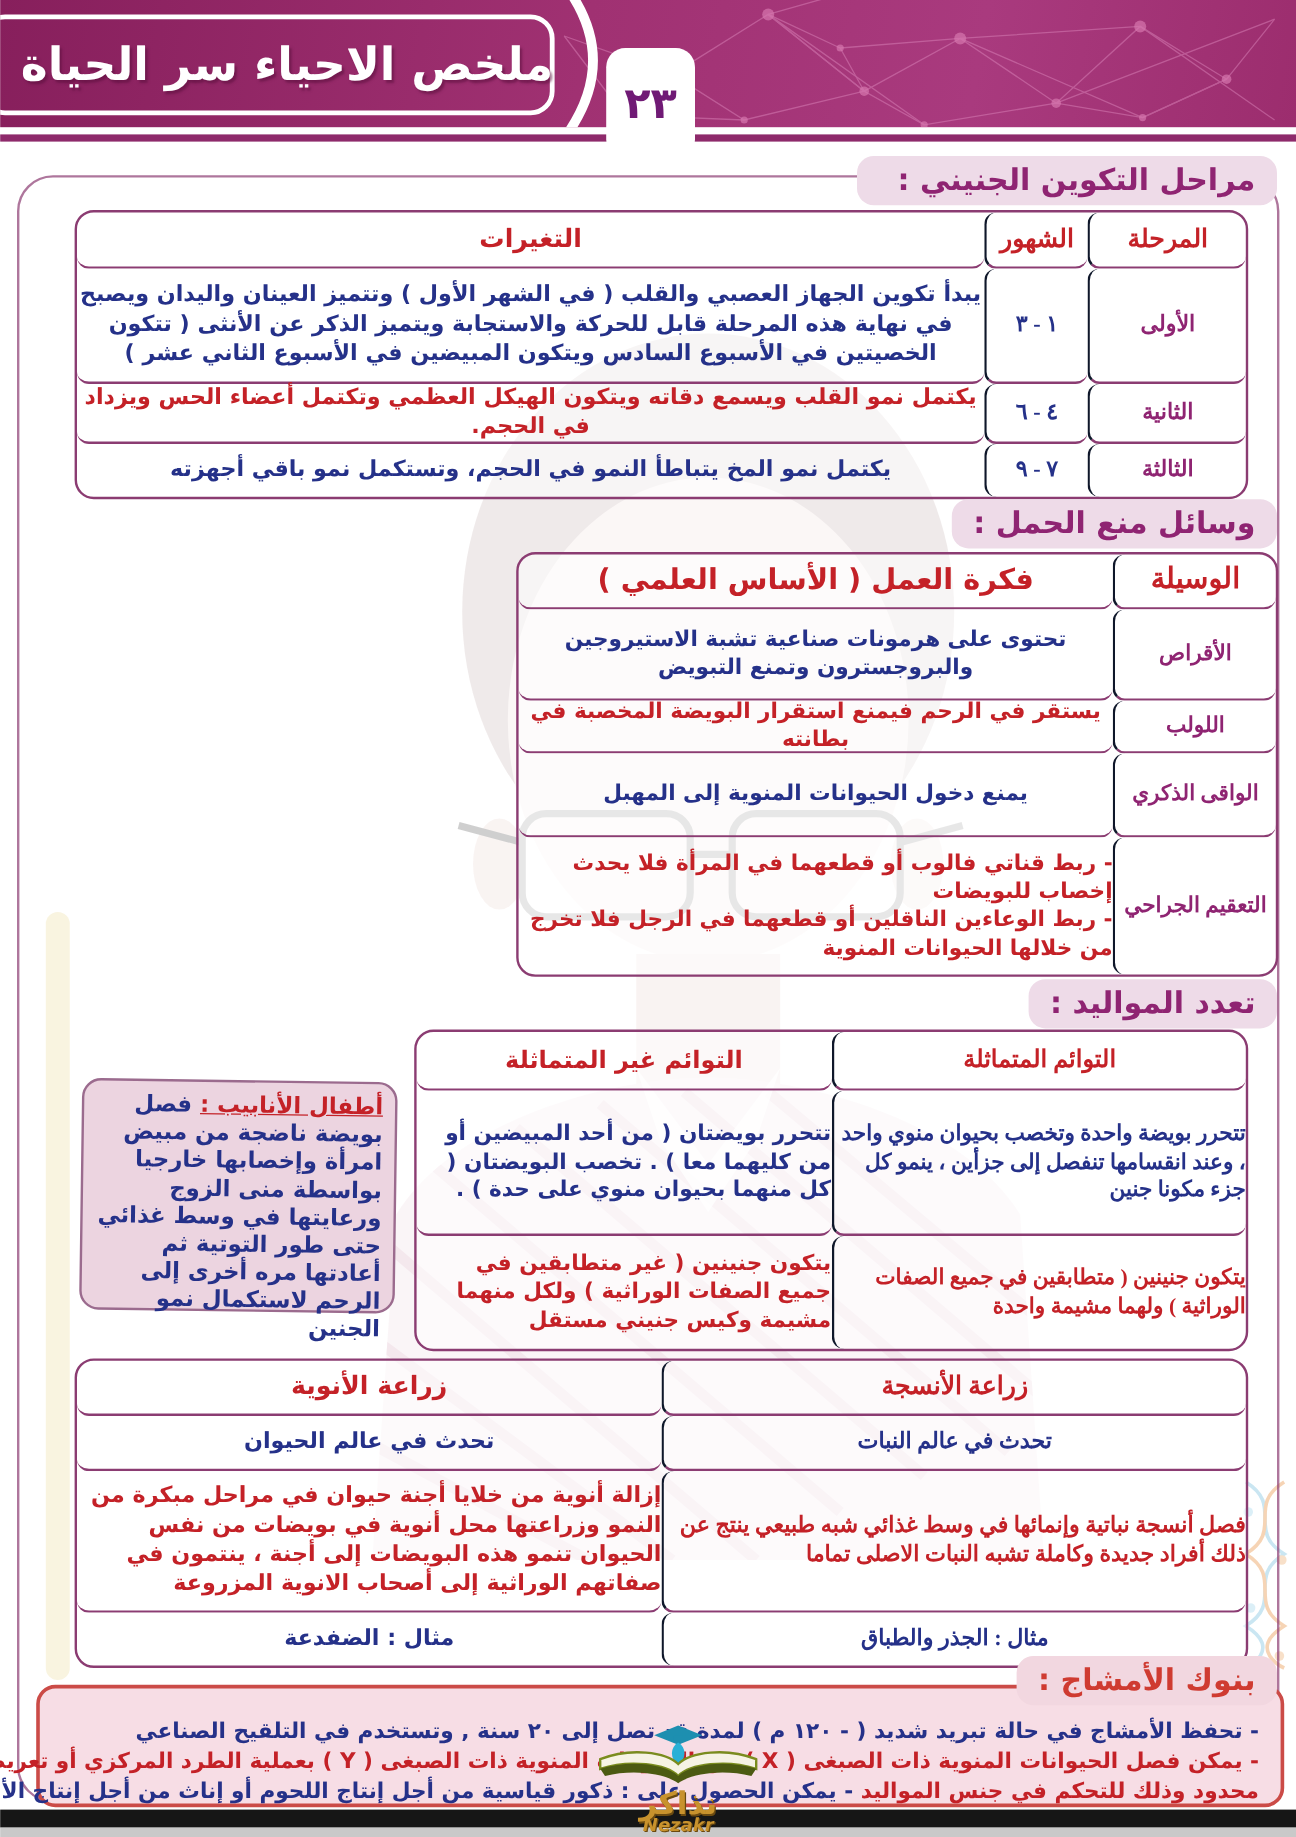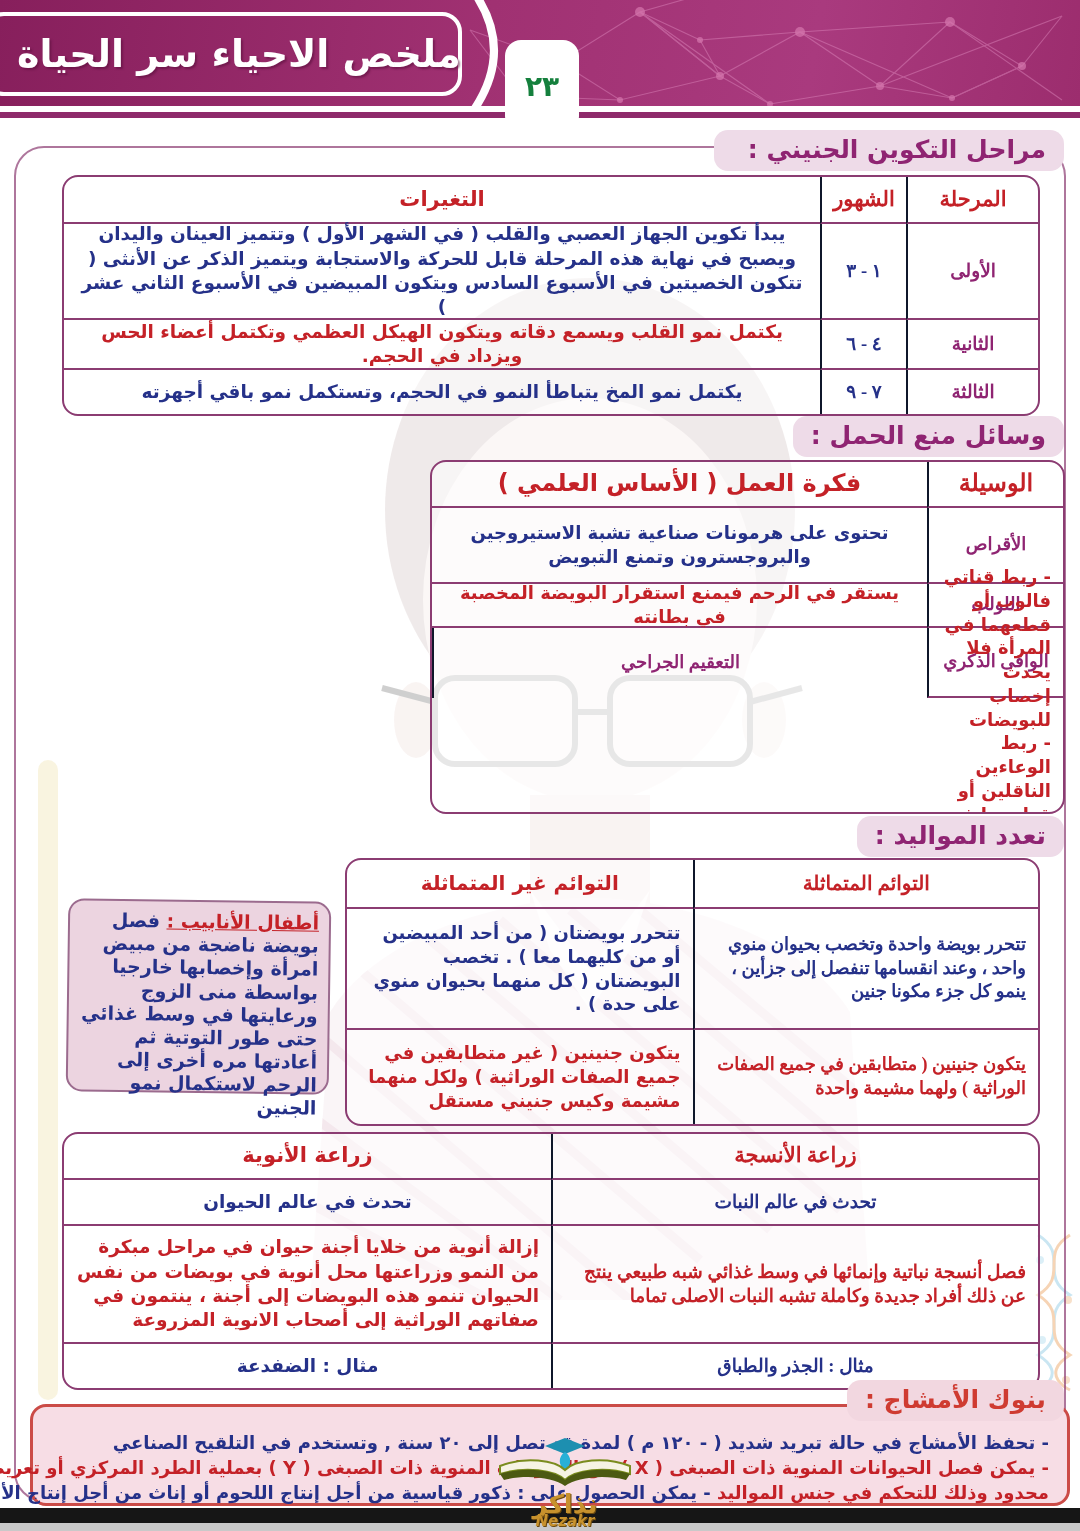--- a/index.html
+++ b/index.html
@@ -11,42 +11,42 @@
   
   .banner{position:absolute;left:0;top:0;width:1080px;height:106px;
     background:linear-gradient(100deg,#871f5c 0%,#a03172 45%,#a93a7e 75%,#9c2d6e 100%);overflow:hidden;z-index:4;}
   .banner svg.net{position:absolute;inset:0;}
   .title-box{position:absolute;left:auto;right:618px;top:12px;width:478px;height:84px;
     border:4px solid #ffffff;border-radius:20px;display:flex;align-items:center;justify-content:center;}
   .title-box .t{color:#ffffff;font-size:38px;letter-spacing:1px;text-shadow:2px 2px 2px rgba(90,15,60,.55);white-space:nowrap;padding-left:32px;}
   .paren{position:absolute;left:438px;top:-12px;z-index:2;}
   .page-tab{position:absolute;left:505px;top:40px;width:74px;height:92px;background:#ffffff;
     border-radius:16px;display:flex;align-items:center;justify-content:center;z-index:6;
-    font-size:28px;color:#15803d;}
+    font-size:36px;color:#701a75;}
   .banner-line{position:absolute;left:0;top:112px;width:1080px;height:6px;background:#8e2a6b;z-index:3;}
   
   .frame{position:absolute;left:14px;top:146px;width:1052px;height:1356px;
     border:2px solid rgba(139,60,114,.7);border-radius:30px;z-index:1;}
   .portrait{position:absolute;left:230px;top:250px;z-index:0;opacity:.4;}
   .cream-strip{position:absolute;left:38px;top:760px;width:20px;height:640px;background:#f8f2da;opacity:.85;border-radius:10px;z-index:0;}
   .dna-decor{position:absolute;left:1030px;top:1230px;z-index:0;opacity:.55;}
   .strip-black{position:absolute;left:0;top:1508px;width:1080px;height:15px;background:#161616;z-index:7;}
   .strip-gray{position:absolute;left:0;top:1523px;width:1080px;height:8px;background:#c9c9c9;z-index:7;}
   
   .pill{position:absolute;right:16px;background:#eedbe8;color:#8f2472;border-radius:14px;
     padding:5px 18px 7px;font-size:25px;z-index:3;white-space:nowrap;}
   .pill.p1{top:130px;padding-left:34px;}
   .pill.p2{top:416px;}
   .pill.p3{top:816px;}
   .pill.p4{top:1380px;background:#f2d7e0;color:#cf3b31;z-index:5;}
   
   .tbl{position:absolute;display:grid;border:2px solid #8b3c72;border-radius:16px;
     background:rgba(255,255,255,.5);overflow:hidden;z-index:2;}
   .c{display:flex;flex-direction:column;align-items:center;justify-content:center;
-    text-align:center;padding:4px 12px;line-height:1.32;}
+    text-align:center;padding:4px 0;line-height:1.32;border-radius:10px;}
   .c.ar{align-items:flex-start;text-align:right;}
   .be{border-left:2px solid #0f172a;font-family:Liberation Serif, serif;}   
   .bb{border-bottom:2px solid #8b3c72;}
   .red{color:#c42127;}
   .blue{color:#253189;}
   .mag{color:#8f2472;}
   .tbl1{left:62px;top:175px;width:978px;grid-template-columns:132px 86px 1fr;grid-template-rows:47px 96px 50px 44px;font-size:18.5px;}
   .tbl1 .head{font-size:21px;}
   .tbl2{left:430px;top:460px;width:635px;grid-template-columns:136px 1fr;grid-template-rows:46px 76px 44px 70px 114px;font-size:18px;}
   .tbl2 .head{font-size:24px;}
@@ -167,20 +167,21 @@
     <div class="c head red be bb">الوسيلة</div>
     <div class="c head red bb">فكرة العمل ( الأساس العلمي )</div>
 
     <div class="c mag be bb">الأقراص</div>
     <div class="c blue bb">تحتوى على هرمونات صناعية تشبة الاستيروجين والبروجسترون وتمنع التبويض</div>
 
     <div class="c mag be bb">اللولب</div>
     <div class="c red bb">يستقر في الرحم فيمنع استقرار البويضة المخصبة في بطانته</div>
 
     <div class="c mag be bb">الواقى الذكري</div>
+    <div class="c blue bb">يمنع دخول الحيوانات المنوية إلى المهبل</div>
 
     <div class="c mag be">التعقيم الجراحي</div>
     <div class="c red ar">
       <div>- ربط قناتي فالوب أو قطعهما في المرأة فلا يحدث إخصاب للبويضات</div>
       <div>- ربط الوعاءين الناقلين أو قطعهما في الرجل فلا تخرج من خلالها الحيوانات المنوية</div>
     </div>
   </div>
 
   <div class="pill p3">تعدد المواليد :</div>
   <div class="tbl tbl3">

